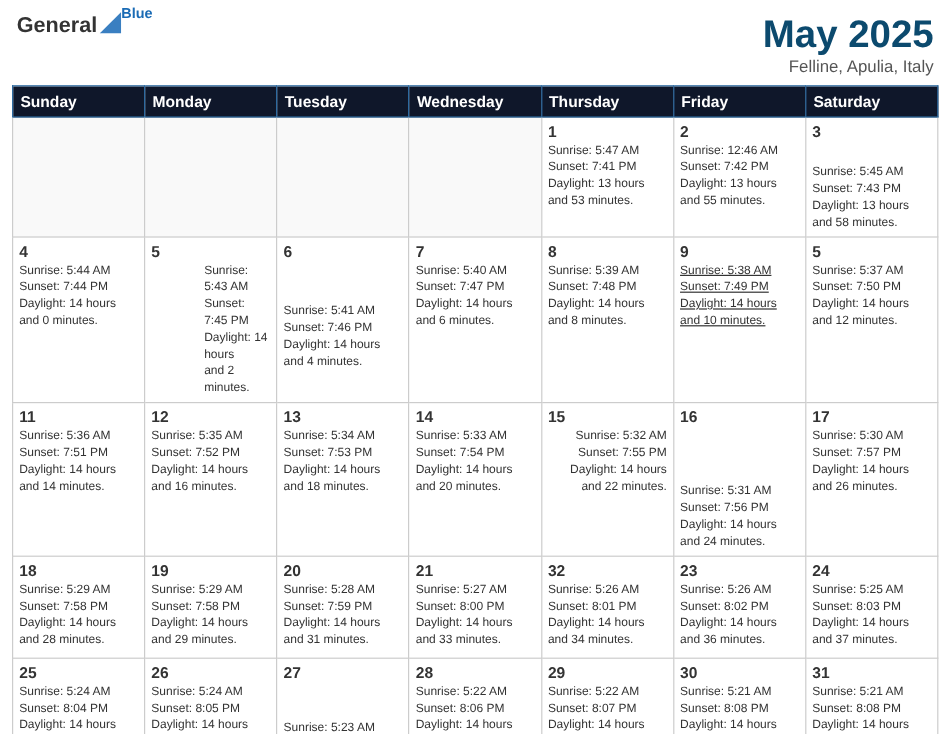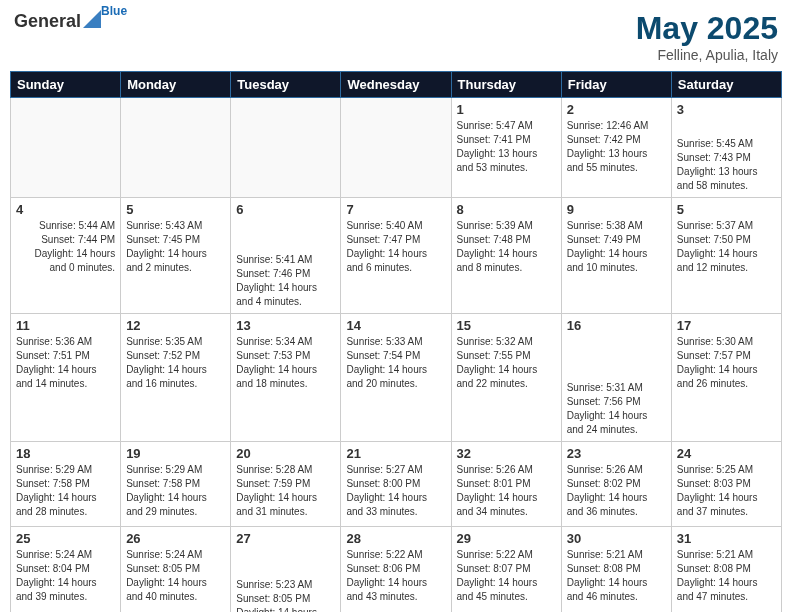--- a/index.html
+++ b/index.html
@@ -143,28 +143,28 @@
           <span class="day-number">3</span>
           <div class="day-info" style="white-space: pre-line; margin-top: 20px;">Sunrise: 5:45 AM
 Sunset: 7:43 PM
 Daylight: 13 hours
 and 58 minutes.</div>
         </td>
       </tr>
       <tr class="week-row">
         <td>
           <span class="day-number">4</span>
-          <div class="day-info" style="white-space: pre-line; text-align: right;">Sunrise: 5:44 AM
+          <div class="day-info" style="white-space: pre-line;">Sunrise: 5:44 AM
 Sunset: 7:44 PM
 Daylight: 14 hours
 and 0 minutes.</div>
         </td>
         <td>
           <span class="day-number">5</span>
-          <div class="day-info" style="white-space: pre-line;">Sunrise: 5:43 AM
+          <div class="day-info" style="white-space: pre-line; margin-left: 44px;">Sunrise: 5:43 AM
 Sunset: 7:45 PM
 Daylight: 14 hours
 and 2 minutes.</div>
         </td>
         <td>
           <span class="day-number">6</span>
           <div class="day-info" style="white-space: pre-line; margin-top: 36px;">Sunrise: 5:41 AM
 Sunset: 7:46 PM
 Daylight: 14 hours
 and 4 minutes.</div>
@@ -178,21 +178,21 @@
         </td>
         <td>
           <span class="day-number">8</span>
           <div class="day-info" style="white-space: pre-line;">Sunrise: 5:39 AM
 Sunset: 7:48 PM
 Daylight: 14 hours
 and 8 minutes.</div>
         </td>
         <td>
           <span class="day-number">9</span>
-          <div class="day-info" style="white-space: pre-line;">Sunrise: 5:38 AM
+          <div class="day-info" style="white-space: pre-line; text-decoration: underline;">Sunrise: 5:38 AM
 Sunset: 7:49 PM
 Daylight: 14 hours
 and 10 minutes.</div>
         </td>
         <td>
           <span class="day-number">5</span>
           <div class="day-info" style="white-space: pre-line;">Sunrise: 5:37 AM
 Sunset: 7:50 PM
 Daylight: 14 hours
 and 12 minutes.</div>
@@ -222,21 +222,21 @@
         </td>
         <td>
           <span class="day-number">14</span>
           <div class="day-info" style="white-space: pre-line;">Sunrise: 5:33 AM
 Sunset: 7:54 PM
 Daylight: 14 hours
 and 20 minutes.</div>
         </td>
         <td class="">
           <span class="day-number">15</span>
-          <div class="day-info" style="white-space: pre-line;">Sunrise: 5:32 AM
+          <div class="day-info" style="white-space: pre-line; text-align: right;">Sunrise: 5:32 AM
 Sunset: 7:55 PM
 Daylight: 14 hours
 and 22 minutes.</div>
         </td>
         <td>
           <span class="day-number">16</span>
           <div class="day-info" style="white-space: pre-line; margin-top: 48px;">Sunrise: 5:31 AM
 Sunset: 7:56 PM
 Daylight: 14 hours
 and 24 minutes.</div>

